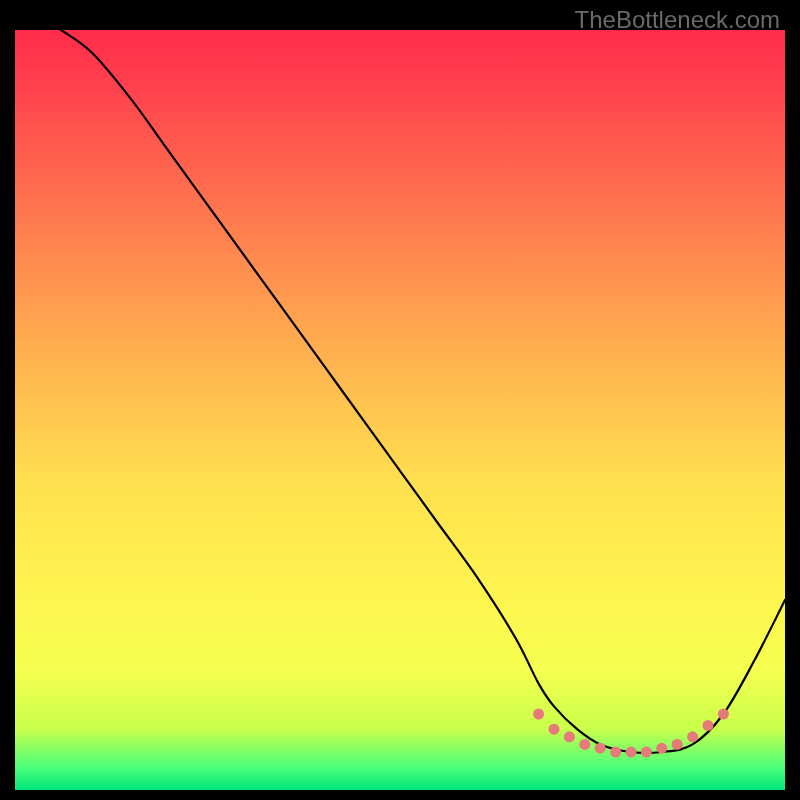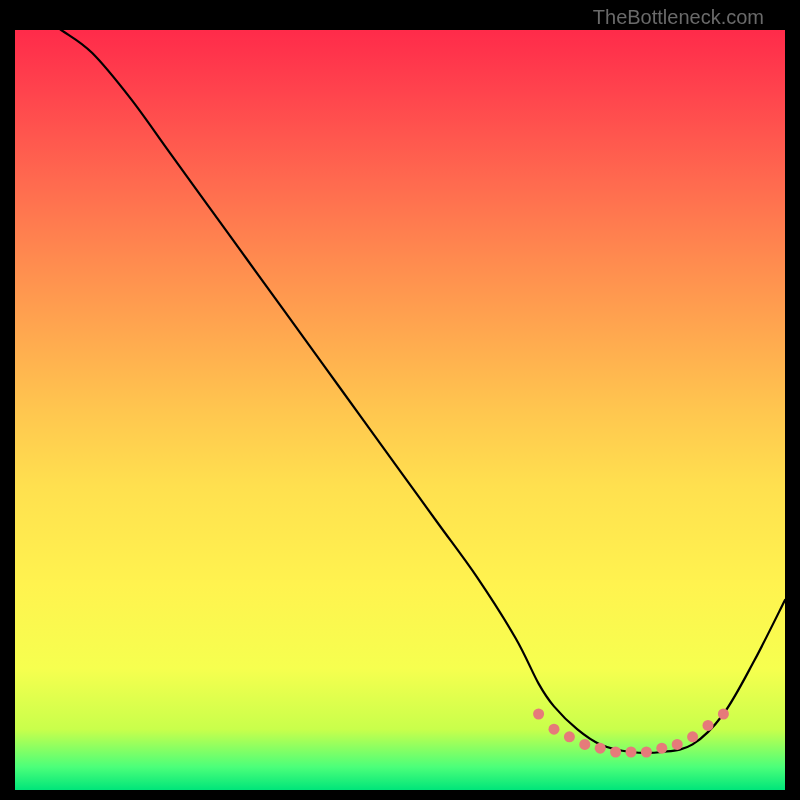--- a/index.html
+++ b/index.html
@@ -7,23 +7,23 @@
     width: 800px;
     height: 800px;
     background: #000;
     position: relative;
     font-family: Arial, sans-serif;
     overflow: hidden;
   }
   .watermark {
     position: absolute;
     top: 6px;
-    right: 36px;
+    right: 20px;
     color: #6a6a6a;
-    font-size: 20px;
+    font-size: 24px;
     font-weight: normal;
     z-index: 10;
   }
   .plot-area {
     position: absolute;
     top: 30px;
     left: 15px;
     width: 770px;
     height: 760px;
     background: linear-gradient(

